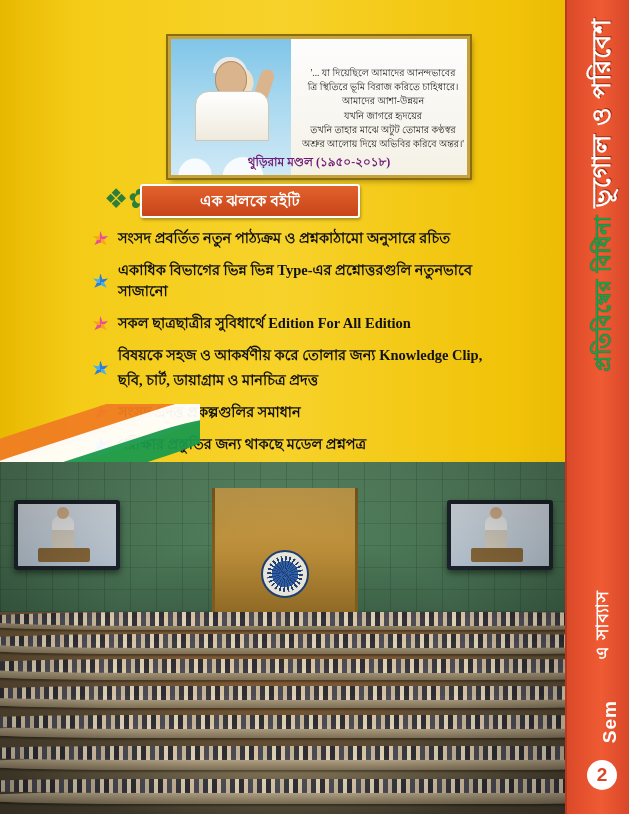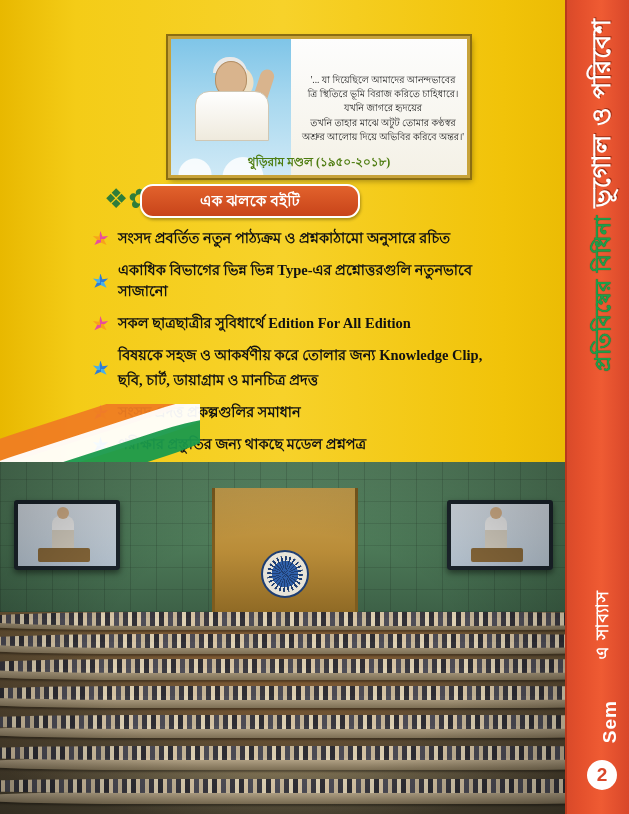--- a/index.html
+++ b/index.html
@@ -108,31 +108,31 @@
     background:linear-gradient(180deg,#fdfdfd,#f4f1e6);
   }
   .portrait-quote .qline{
     font-family:"Liberation Serif", serif;
     font-size:9.5px;color:#1b1b1b;line-height:1.5;text-align:center;
   }
   .portrait-name{
     position:absolute;left:0;right:0;bottom:2px;
     text-align:center;
     font-family:"Liberation Serif", serif;
-    font-size:12px;color:#4d7c0f;font-weight:bold;
+    font-size:12px;color:#701a75;font-weight:bold;
   }
   
   .ribbon-wrap{
     position:absolute;left:104px;top:184px;width:300px;height:34px;
   }
   .ribbon{
     position:absolute;left:36px;top:0;width:216px;height:30px;
     background:linear-gradient(180deg,#e2622c,#c8441a);
     border:2px solid #ffffff;
-    border-radius:13px;
+    border-radius:3px;
     box-shadow:1px 2px 3px rgba(0,0,0,.3);
     display:flex;align-items:center;justify-content:center;
   }
   .ribbon span{
     color:#fff;font-size:15px;font-weight:bold;
     font-family:"Liberation Serif", serif;
     letter-spacing:.3px;
   }
   .flourish{
     position:absolute;left:0;top:0;width:42px;height:30px;
@@ -276,20 +276,21 @@
     <div class="portrait-photo">
       <div class="hair"></div>
       <div class="head"></div>
       <div class="arm"></div>
       <div class="body"></div>
       <div class="clouds"></div>
     </div>
     <div class="portrait-quote">
       <div class="qline">'... যা দিয়েছিলে আমাদের আনন্দভাবের</div>
       <div class="qline">ত্রি স্থিতিরে ভূমি বিরাজ করিতে চাহিধারে।</div>
+      <div class="qline">আমাদের আশা-উন্নয়ন</div>
       <div class="qline">যখনি জাগরে হৃদয়ের</div>
       <div class="qline">তখনি তাহার মাঝে অটুট তোমার কণ্ঠস্বর</div>
       <div class="qline">অশ্রুর আলোয় দিয়ে অভিবির করিবে অন্তর।'</div>
     </div>
     <div class="portrait-name">থুড়িরাম মণ্ডল (১৯৫০-২০১৮)</div>
   </div>
 
   <div class="ribbon-wrap">
     <div class="flourish">❖✿</div>
     <div class="ribbon">

